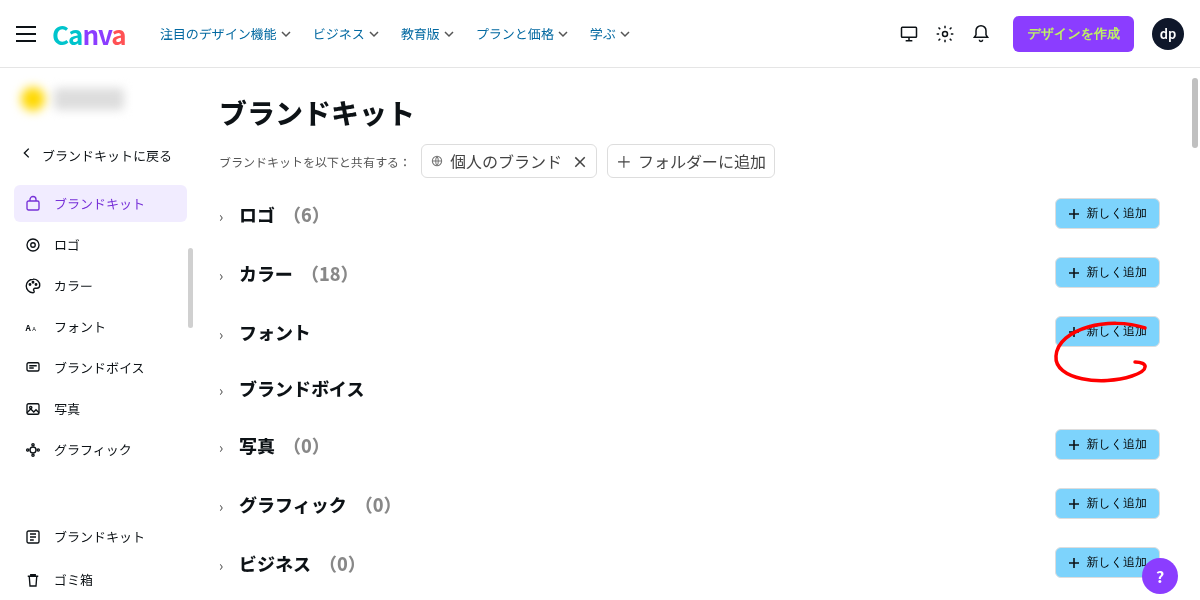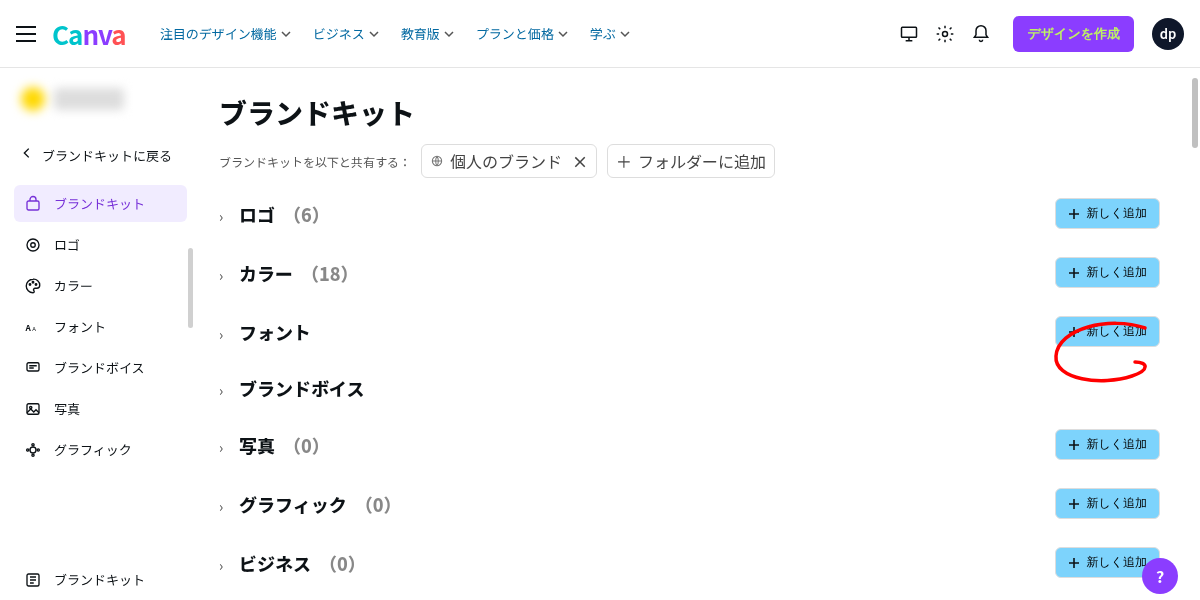--- a/index.html
+++ b/index.html
@@ -184,20 +184,26 @@
     <div class="side-scroll"></div>
 
     <div class="side-bottom">
       <div class="side-item">
         <svg viewBox="0 0 24 24" stroke="#0d1216" fill="none" stroke-width="1.8">
             <rect x="4" y="4" width="16" height="16" rx="2"></rect>
             <path d="M8 8h8M8 12h8M8 16h5"></path>
           </svg>
         <span>ブランドキット</span>
       </div>
+      <div class="side-item">
+        <svg viewBox="0 0 24 24" stroke="#0d1216" fill="none" stroke-width="1.8">
+            <path d="M5 7h14M9 7V5h6v2M7 7l1 13h8l1-13"></path>
+          </svg>
+        <span>ゴミ箱</span>
+      </div>
     </div>
   </div>
 
   <div class="main">
     <div class="main-scroll"></div>
     <h1 class="page-title">ブランドキット</h1>
 
     <div class="share-row">
       <span>ブランドキットを以下と共有する：</span>
       <div class="chip">

